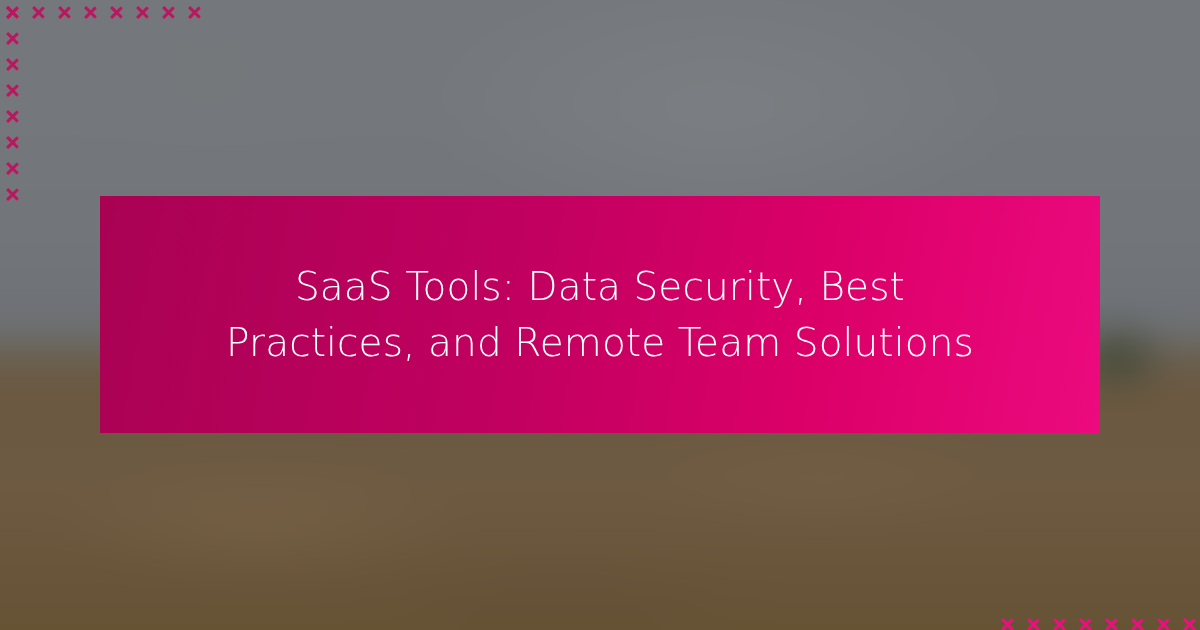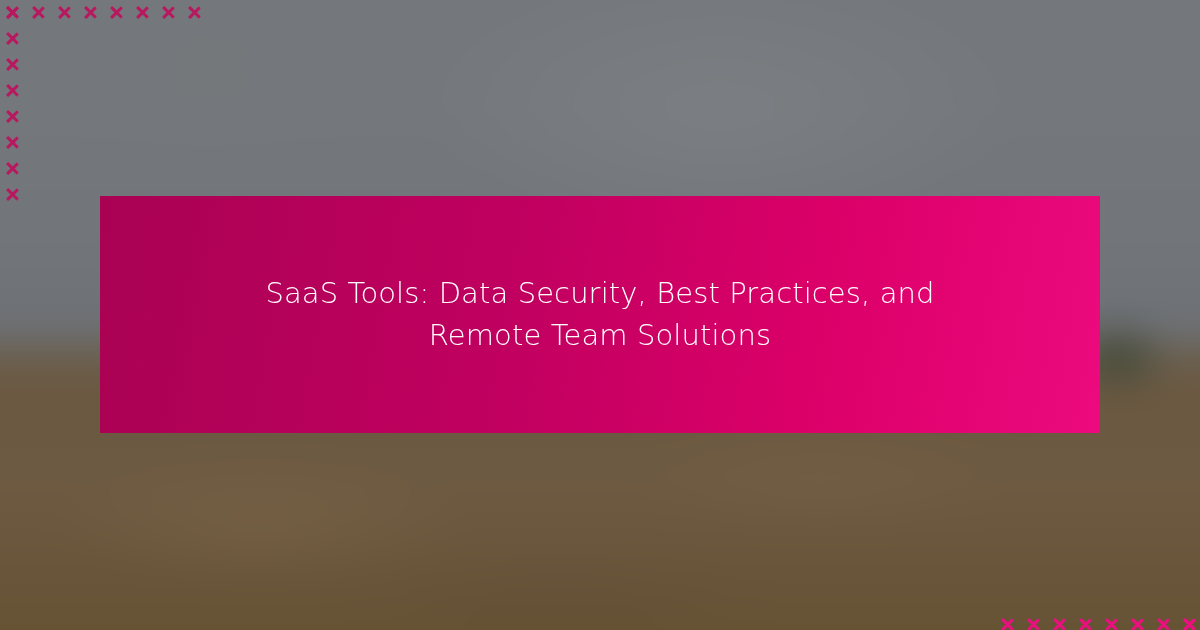--- a/index.html
+++ b/index.html
@@ -97,21 +97,21 @@
     display: flex;
     align-items: center;
     justify-content: center;
     box-sizing: border-box;
     padding: 0 60px;
   }
 
   #banner-title {
     margin: 0;
     color: #ffffff;
-    font-size: 29px;
+    font-size: 39px;
     font-weight: 300;
     line-height: 1.42;
     text-align: center;
     letter-spacing: 0.1px;
     max-width: 790px;
     font-family: "DejaVu Sans", sans-serif;
   }
 </style>
 </head>
 <body>

